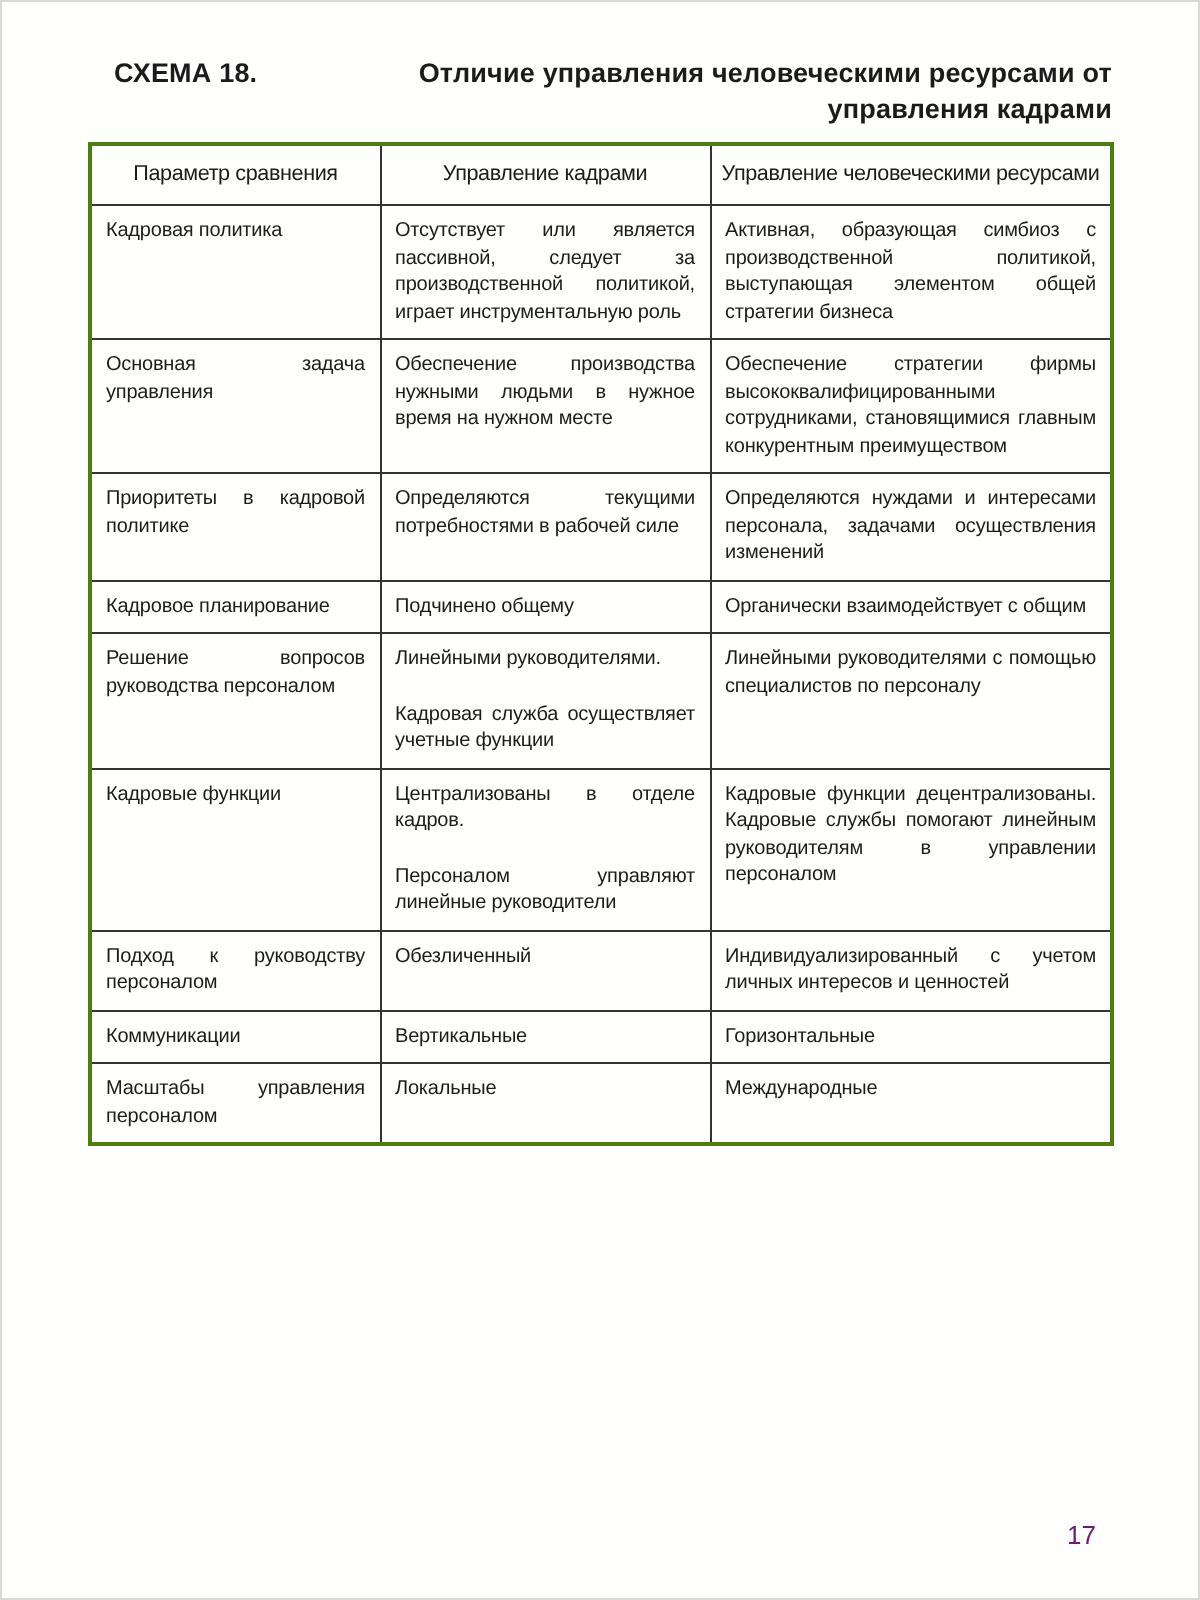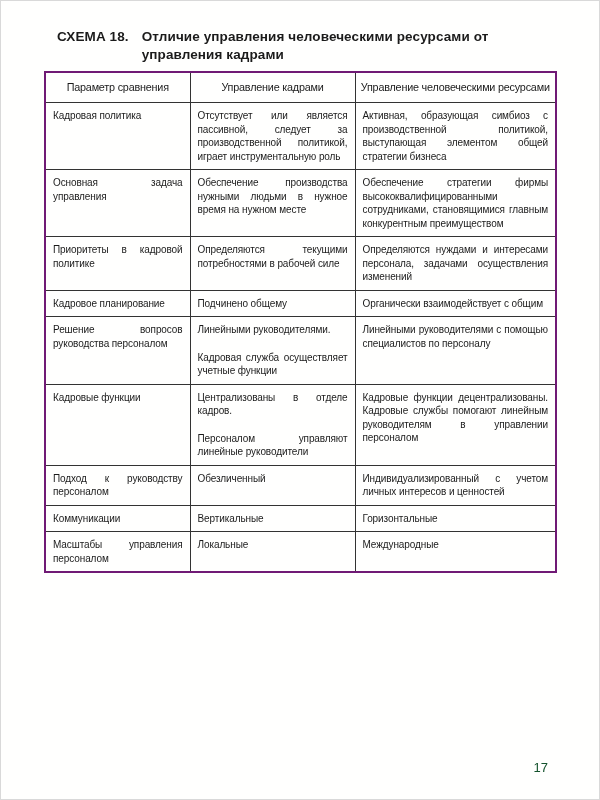--- a/index.html
+++ b/index.html
@@ -21,27 +21,28 @@
   }
   .title {
     display: flex;
     gap: 13px;
     padding-left: 13px;
     font-weight: bold;
     font-size: 13.5px;
     line-height: 18px;
     letter-spacing: 0.1px;
     margin-bottom: 7px;
+    text-align: right;
   }
   .title-num { white-space: nowrap; }
   table.cmp {
     border-collapse: collapse;
     table-layout: fixed;
     width: 511px;
-    border: 2px solid #701a75;
+    border: 2px solid #4d7c0f;
     padding-left: 13px;
   }
   table.cmp col.c1 { width: 145px; }
   table.cmp col.c2 { width: 165px; }
   table.cmp col.c3 { width: 201px; }
   table.cmp th, table.cmp td {
     border: 1px solid #333333;
     vertical-align: top;
     box-sizing: border-box;
   }
@@ -63,21 +64,21 @@
     padding: 6px 7px;
   }
   table.cmp td p { margin: 0; }
   table.cmp td p + p { margin-top: 14px; }
   .pageno {
     position: absolute;
     top: 760px;
     right: 52px;
     font-size: 13px;
     line-height: 15px;
-    color: #14532d;
+    color: #701a75;
   }
 </style>
 </head>
 <body>
 
 <div class="page">
 
   <div class="title">
     <span class="title-num">СХЕМА 18.</span>
     <span class="title-text">Отличие управления человеческими ресурсами от управления кадрами</span>

